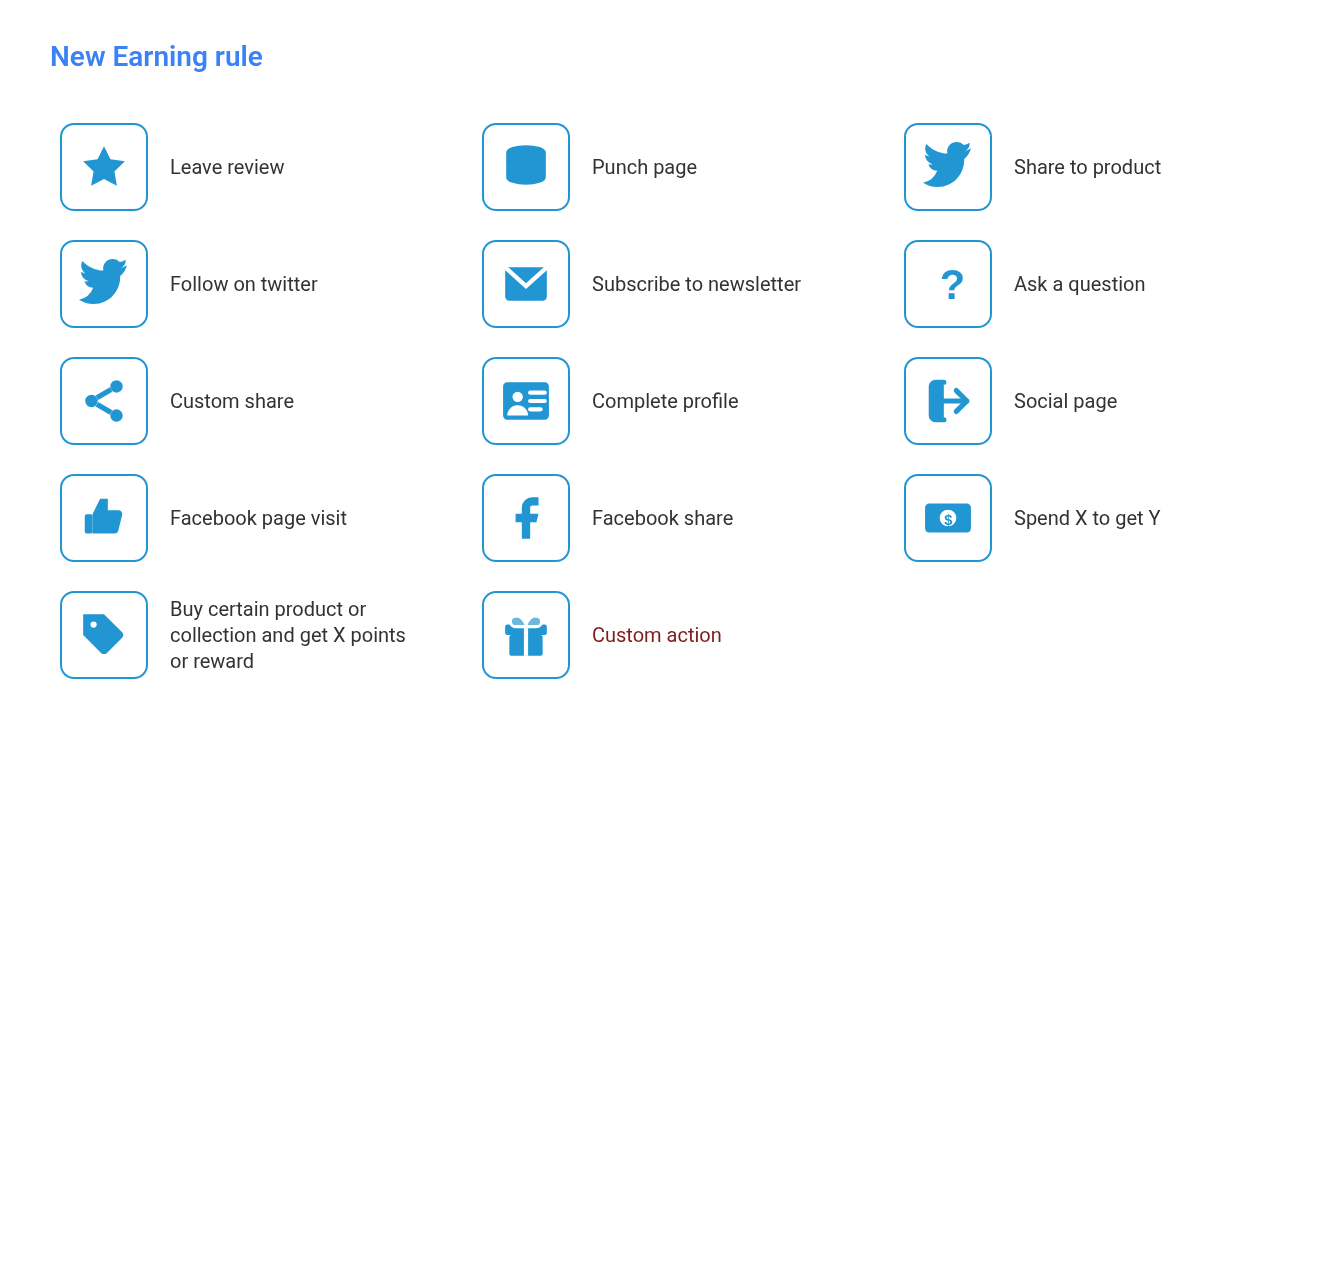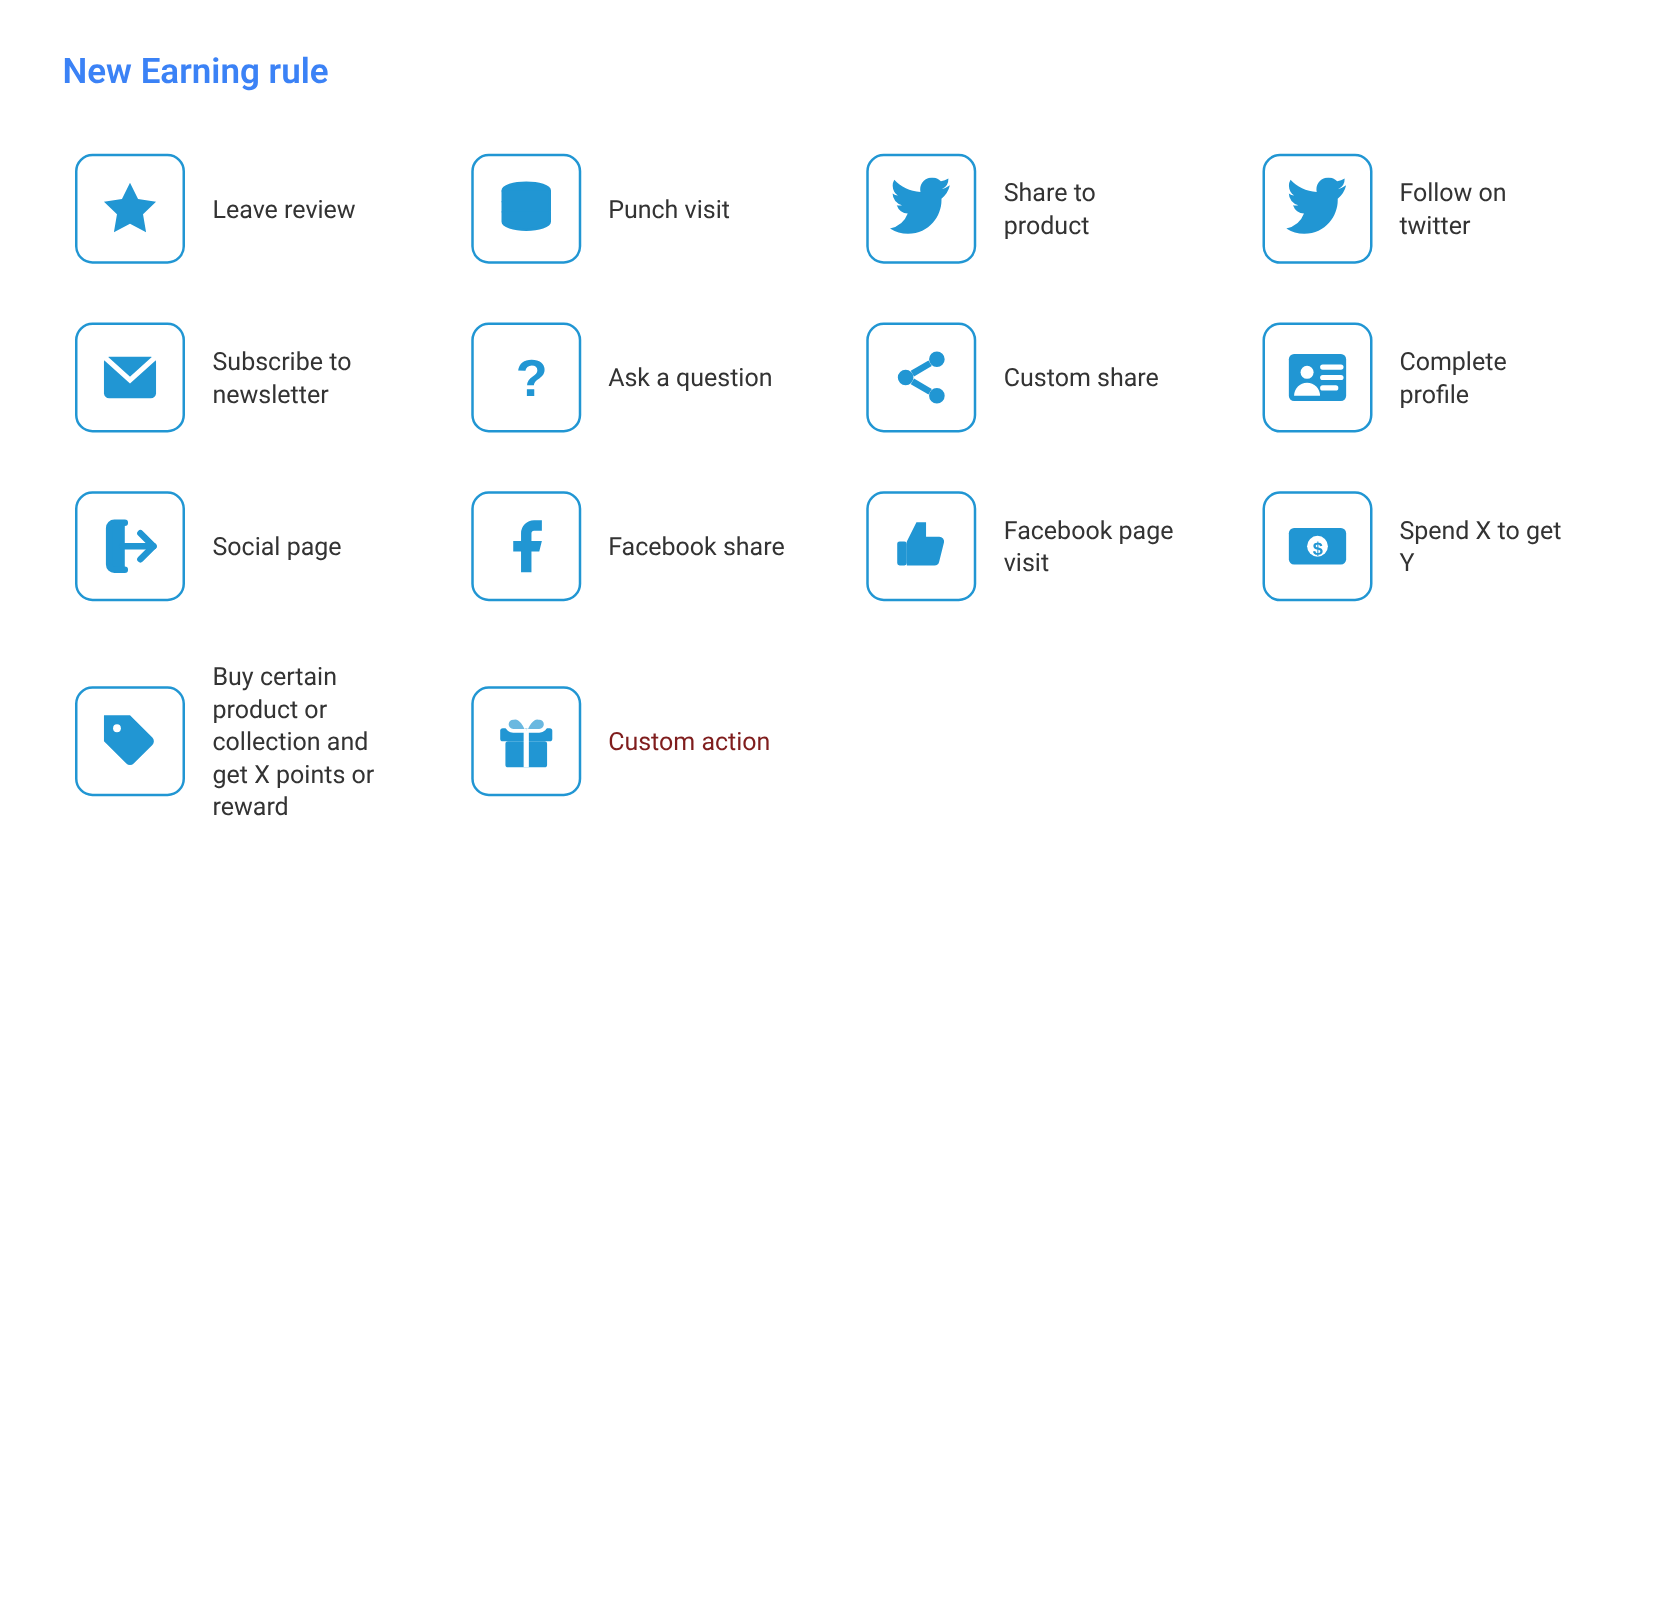--- a/index.html
+++ b/index.html
@@ -10,22 +10,22 @@
       color: #333;
     }
     h1 {
       font-size: 28px;
       font-weight: 600;
       color: #3b82f6;
       margin-bottom: 36px;
     }
     .grid {
       display: grid;
-      grid-template-columns: 1fr 1fr 1fr 1fr;
-      gap: 19px 40px;
+      grid-template-columns: 1fr 1fr 1fr;
+      gap: 1px 40px;
     }
     .rule-item {
       display: flex;
       align-items: center;
       gap: 22px;
       padding: 14px 10px;
       cursor: pointer;
     }
     .icon-box {
       width: 88px;
@@ -69,21 +69,21 @@
     </div>
     <div class="rule-item">
       <div class="icon-box">
         <svg viewBox="0 0 24 24" fill="#2196d3" stroke="#2196d3" stroke-width="1">
   <ellipse cx="12" cy="5" rx="9" ry="3" fill="#2196d3"></ellipse>
   <path d="M21 5v4c0 1.66-4.03 3-9 3S3 10.66 3 9V5" fill="#2196d3"></path>
   <path d="M21 9v4c0 1.66-4.03 3-9 3S3 14.66 3 13V9" fill="#2196d3"></path>
   <path d="M21 13v4c0 1.66-4.03 3-9 3S3 18.66 3 17v-4" fill="#2196d3"></path>
 </svg>
       </div>
-      <span class="rule-label">Punch visit</span>
+      <span class="rule-label">Punch page</span>
     </div>
     <div class="rule-item">
       <div class="icon-box">
         <svg viewBox="0 0 24 24" fill="#2196d3">
   <path d="M23 3a10.9 10.9 0 01-3.14 1.53A4.48 4.48 0 0022.43.36a9 9 0 01-2.88 1.1A4.52 4.52 0 0016.11 0c-2.5 0-4.52 2.02-4.52 4.52 0 .35.04.7.11 1.03C7.69 5.4 4.07 3.6 1.64.9a4.52 4.52 0 00-.61 2.27c0 1.57.8 2.95 2.01 3.76A4.49 4.49 0 011 6.13v.06a4.52 4.52 0 003.63 4.43 4.57 4.57 0 01-2.04.08 4.52 4.52 0 004.22 3.14A9.07 9.07 0 010 19.54a12.8 12.8 0 006.92 2.03c8.3 0 12.85-6.88 12.85-12.85 0-.2 0-.39-.01-.58A9.17 9.17 0 0023 3z"></path>
 </svg>
       </div>
       <span class="rule-label">Share to product</span>
     </div>
     <div class="rule-item">
@@ -139,34 +139,34 @@
         <svg viewBox="0 0 24 24" fill="none">
   <path d="M10 3H6a2 2 0 00-2 2v14a2 2 0 002 2h4" stroke="#2196d3" stroke-width="2.5" stroke-linecap="round"></path>
   <polyline points="16 17 21 12 16 7" stroke="#2196d3" stroke-width="2.5" stroke-linecap="round" stroke-linejoin="round" fill="none"></polyline>
   <line x1="21" y1="12" x2="9" y2="12" stroke="#2196d3" stroke-width="2.5" stroke-linecap="round"></line>
 </svg>
       </div>
       <span class="rule-label">Social page</span>
     </div>
     <div class="rule-item">
       <div class="icon-box">
-        <svg viewBox="0 0 24 24" fill="#2196d3">
-  <path d="M18 2h-3a5 5 0 00-5 5v3H7v4h3v8h4v-8h3l1-4h-4V7a1 1 0 011-1h3z"></path>
-</svg>
-      </div>
-      <span class="rule-label">Facebook share</span>
-    </div>
-    <div class="rule-item">
-      <div class="icon-box">
         <svg viewBox="0 0 26 26" fill="#2196d3">
   <path d="M15 4V9h5.5a2 2 0 011.95 2.45l-2 8A2 2 0 0118.5 21H7V11l4-8h4z"></path>
   <rect x="3" y="11" width="4" height="10" rx="1"></rect>
 </svg>
       </div>
       <span class="rule-label">Facebook page visit</span>
+    </div>
+    <div class="rule-item">
+      <div class="icon-box">
+        <svg viewBox="0 0 24 24" fill="#2196d3">
+  <path d="M18 2h-3a5 5 0 00-5 5v3H7v4h3v8h4v-8h3l1-4h-4V7a1 1 0 011-1h3z"></path>
+</svg>
+      </div>
+      <span class="rule-label">Facebook share</span>
     </div>
     <div class="rule-item">
       <div class="icon-box">
         <svg viewBox="0 0 24 24" fill="#2196d3">
   <rect x="1" y="5" width="22" height="14" rx="2" fill="#2196d3"></rect>
   <circle cx="12" cy="12" r="4" fill="#fff"></circle>
   <text x="10.2" y="15.5" font-size="7" font-weight="bold" font-family="Arial,sans-serif" fill="#2196d3">$</text>
 </svg>
       </div>
       <span class="rule-label">Spend X to get Y</span>

